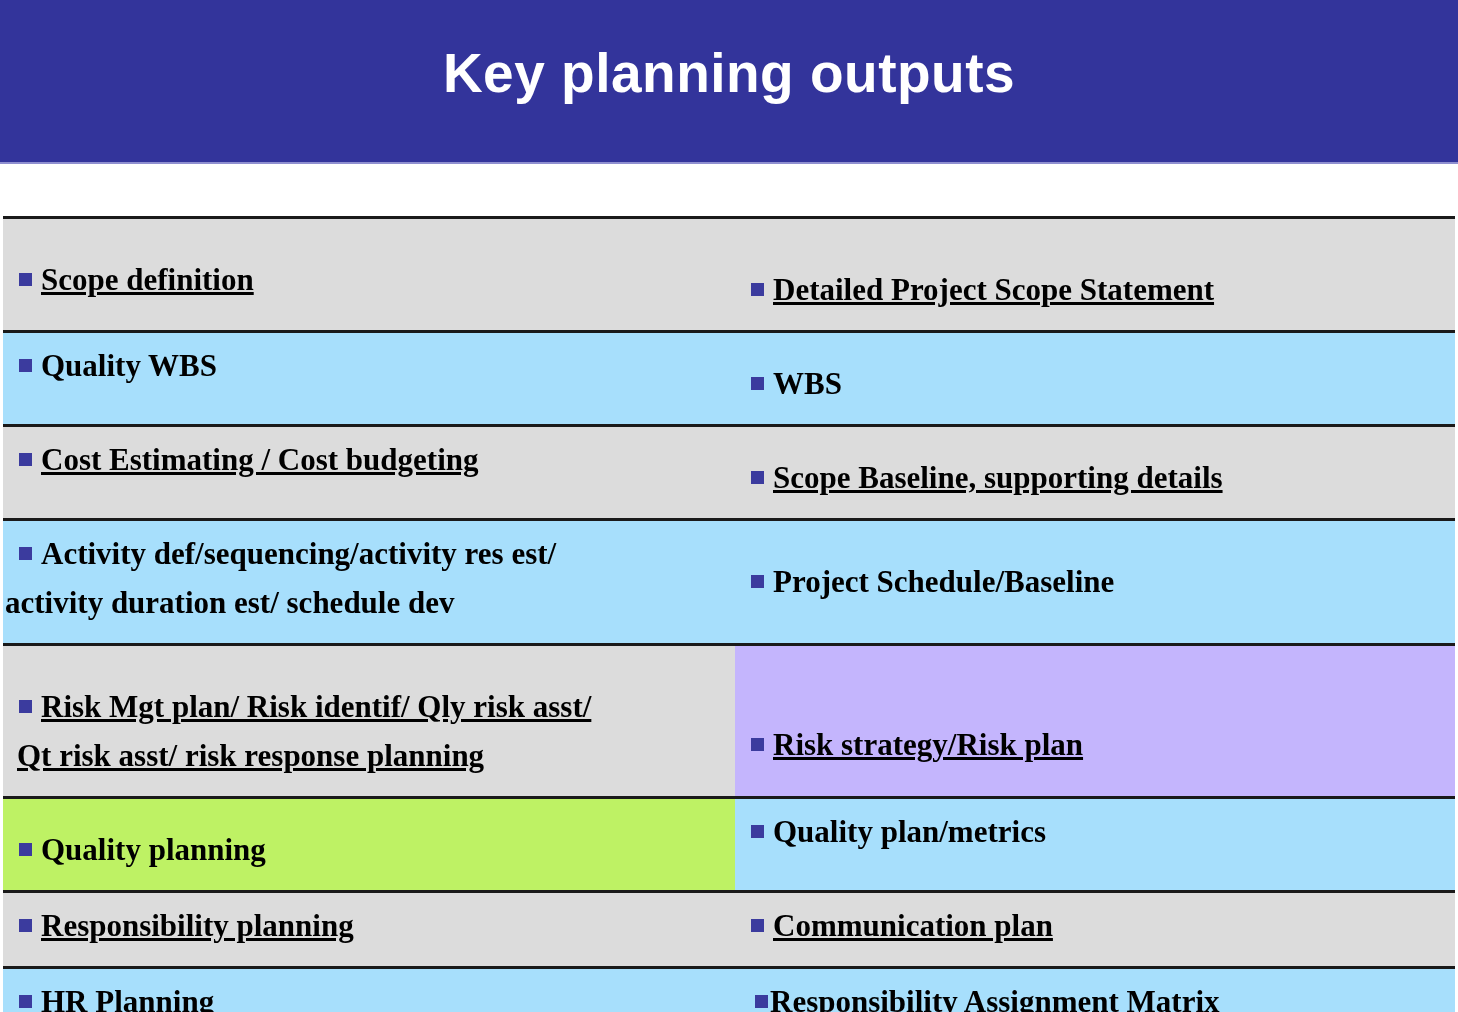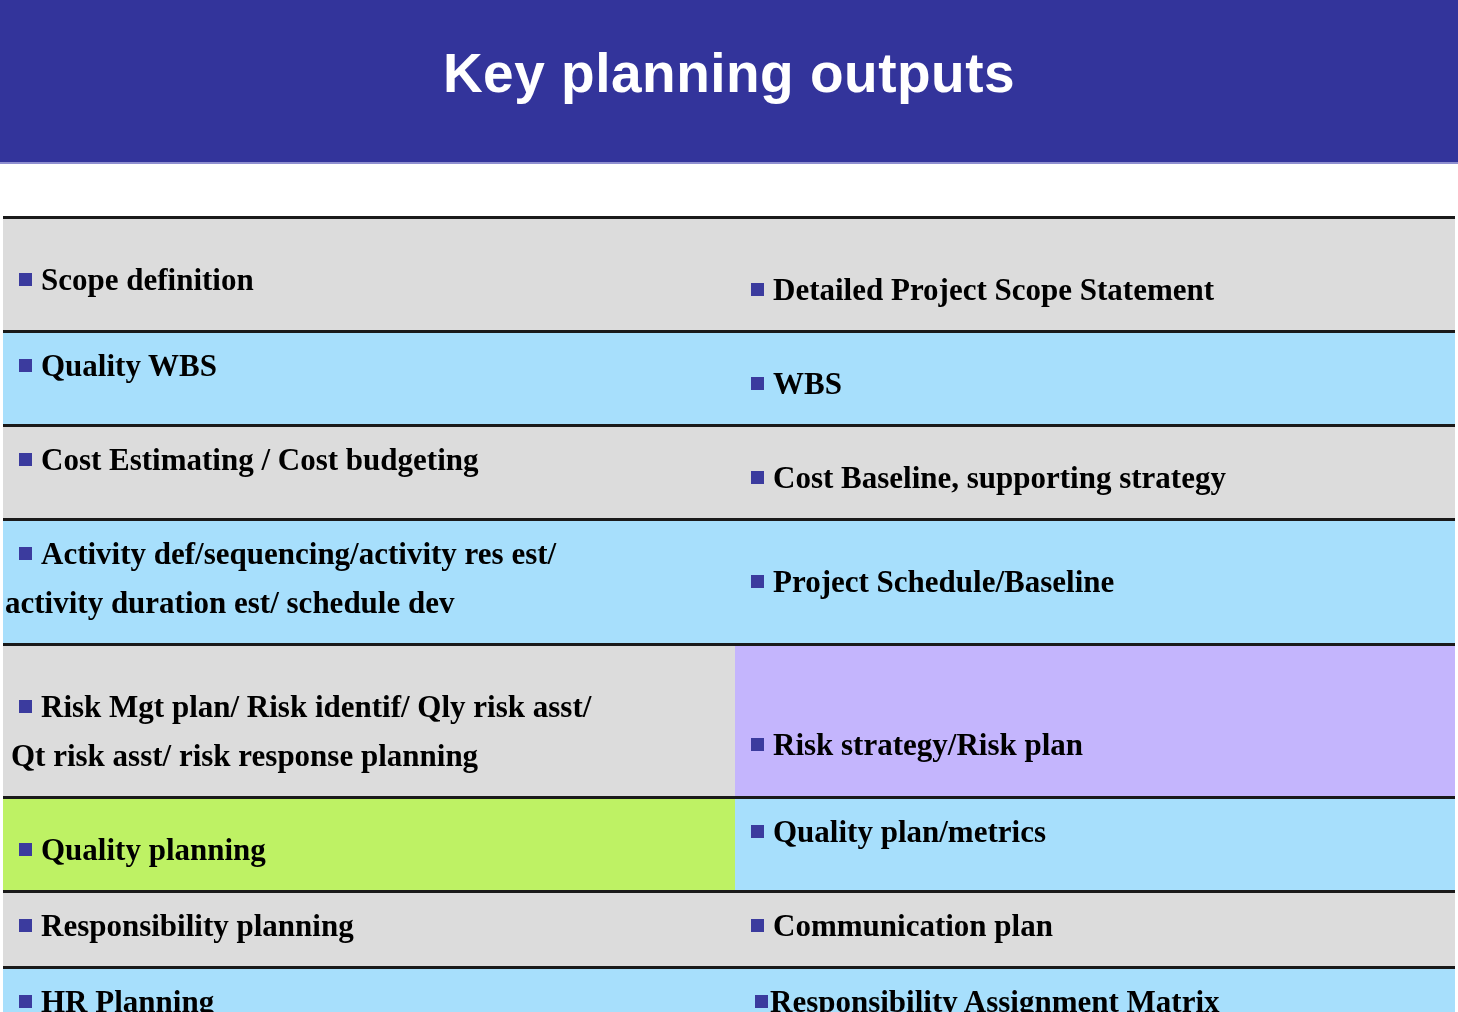--- a/index.html
+++ b/index.html
@@ -52,21 +52,21 @@
     table-layout: fixed;
   }
   #outputs-table td {
     padding: 0;
     vertical-align: top;
     border-top: 3px solid #1a1a1a;
     border-bottom: 3px solid #1a1a1a;
   }
   #outputs-table tr:first-child td { border-top: 3px solid #1a1a1a; }
 
-  .row-gray td { background: #dcdcdc; }
+  .row-gray td { background: #dcdcdc; text-decoration: underline; }
   .row-blue td { background: #a7dffc; }
 
   .col-left  { width: 732px; }
   .col-right { width: 720px; }
 
   .cell {
     position: relative;
     font-size: 31px;
     font-weight: bold;
     color: #000000;
@@ -168,21 +168,21 @@
             <div class="lines">
               <span class="bullet" style="background: rgb(59, 59, 158);"></span><span class="nowrap">Cost Estimating / Cost budgeting</span>
             </div>
             <div class="tail-sm"></div>
           </div>
         </td>
         <td class="col-right" style="background: rgb(220, 220, 220);">
           <div class="cell cell-right">
             <div class="pad-sm"></div>
             <div class="lines">
-              <span class="bullet" style="background: rgb(59, 59, 158);"></span><span class="nowrap">Cost Baseline, supporting strategy</span>
+              <span class="bullet" style="background: rgb(59, 59, 158);"></span><span class="nowrap">Scope Baseline, supporting details</span>
             </div>
             <div class="tail-sm"></div>
           </div>
         </td>
       </tr>
 
       <tr class="row-blue">
         <td class="col-left" style="background: rgb(167, 223, 252); margin-left: 20px;">
           <div class="cell cell-left">
             <div class="pad-0"></div>
@@ -206,21 +206,21 @@
         </td>
       </tr>
 
       <tr class="row-gray">
         <td class="col-left" style="background: rgb(220, 220, 220);">
           <div class="cell cell-left">
             <div class="pad-md"></div>
             <div class="lines">
               <span class="bullet" style="background: rgb(59, 59, 158);"></span><span class="nowrap">Risk Mgt plan/ Risk identif/ Qly risk asst/</span>
             </div>
-            <div class="lines" style="text-indent:0; padding-left:8px;">
+            <div class="lines" style="text-indent:0; padding-left:14px;">
               <span class="nowrap">Qt risk asst/ risk response planning</span>
             </div>
             <div class="tail-sm"></div>
           </div>
         </td>
         <td class="col-right" style="background: #c4b5fd;">
           <div class="cell cell-right">
             <div class="pad-xxl"></div>
             <div class="lines">
               <span class="bullet" style="background: rgb(59, 59, 158);"></span><span class="nowrap">Risk strategy/Risk plan</span>

